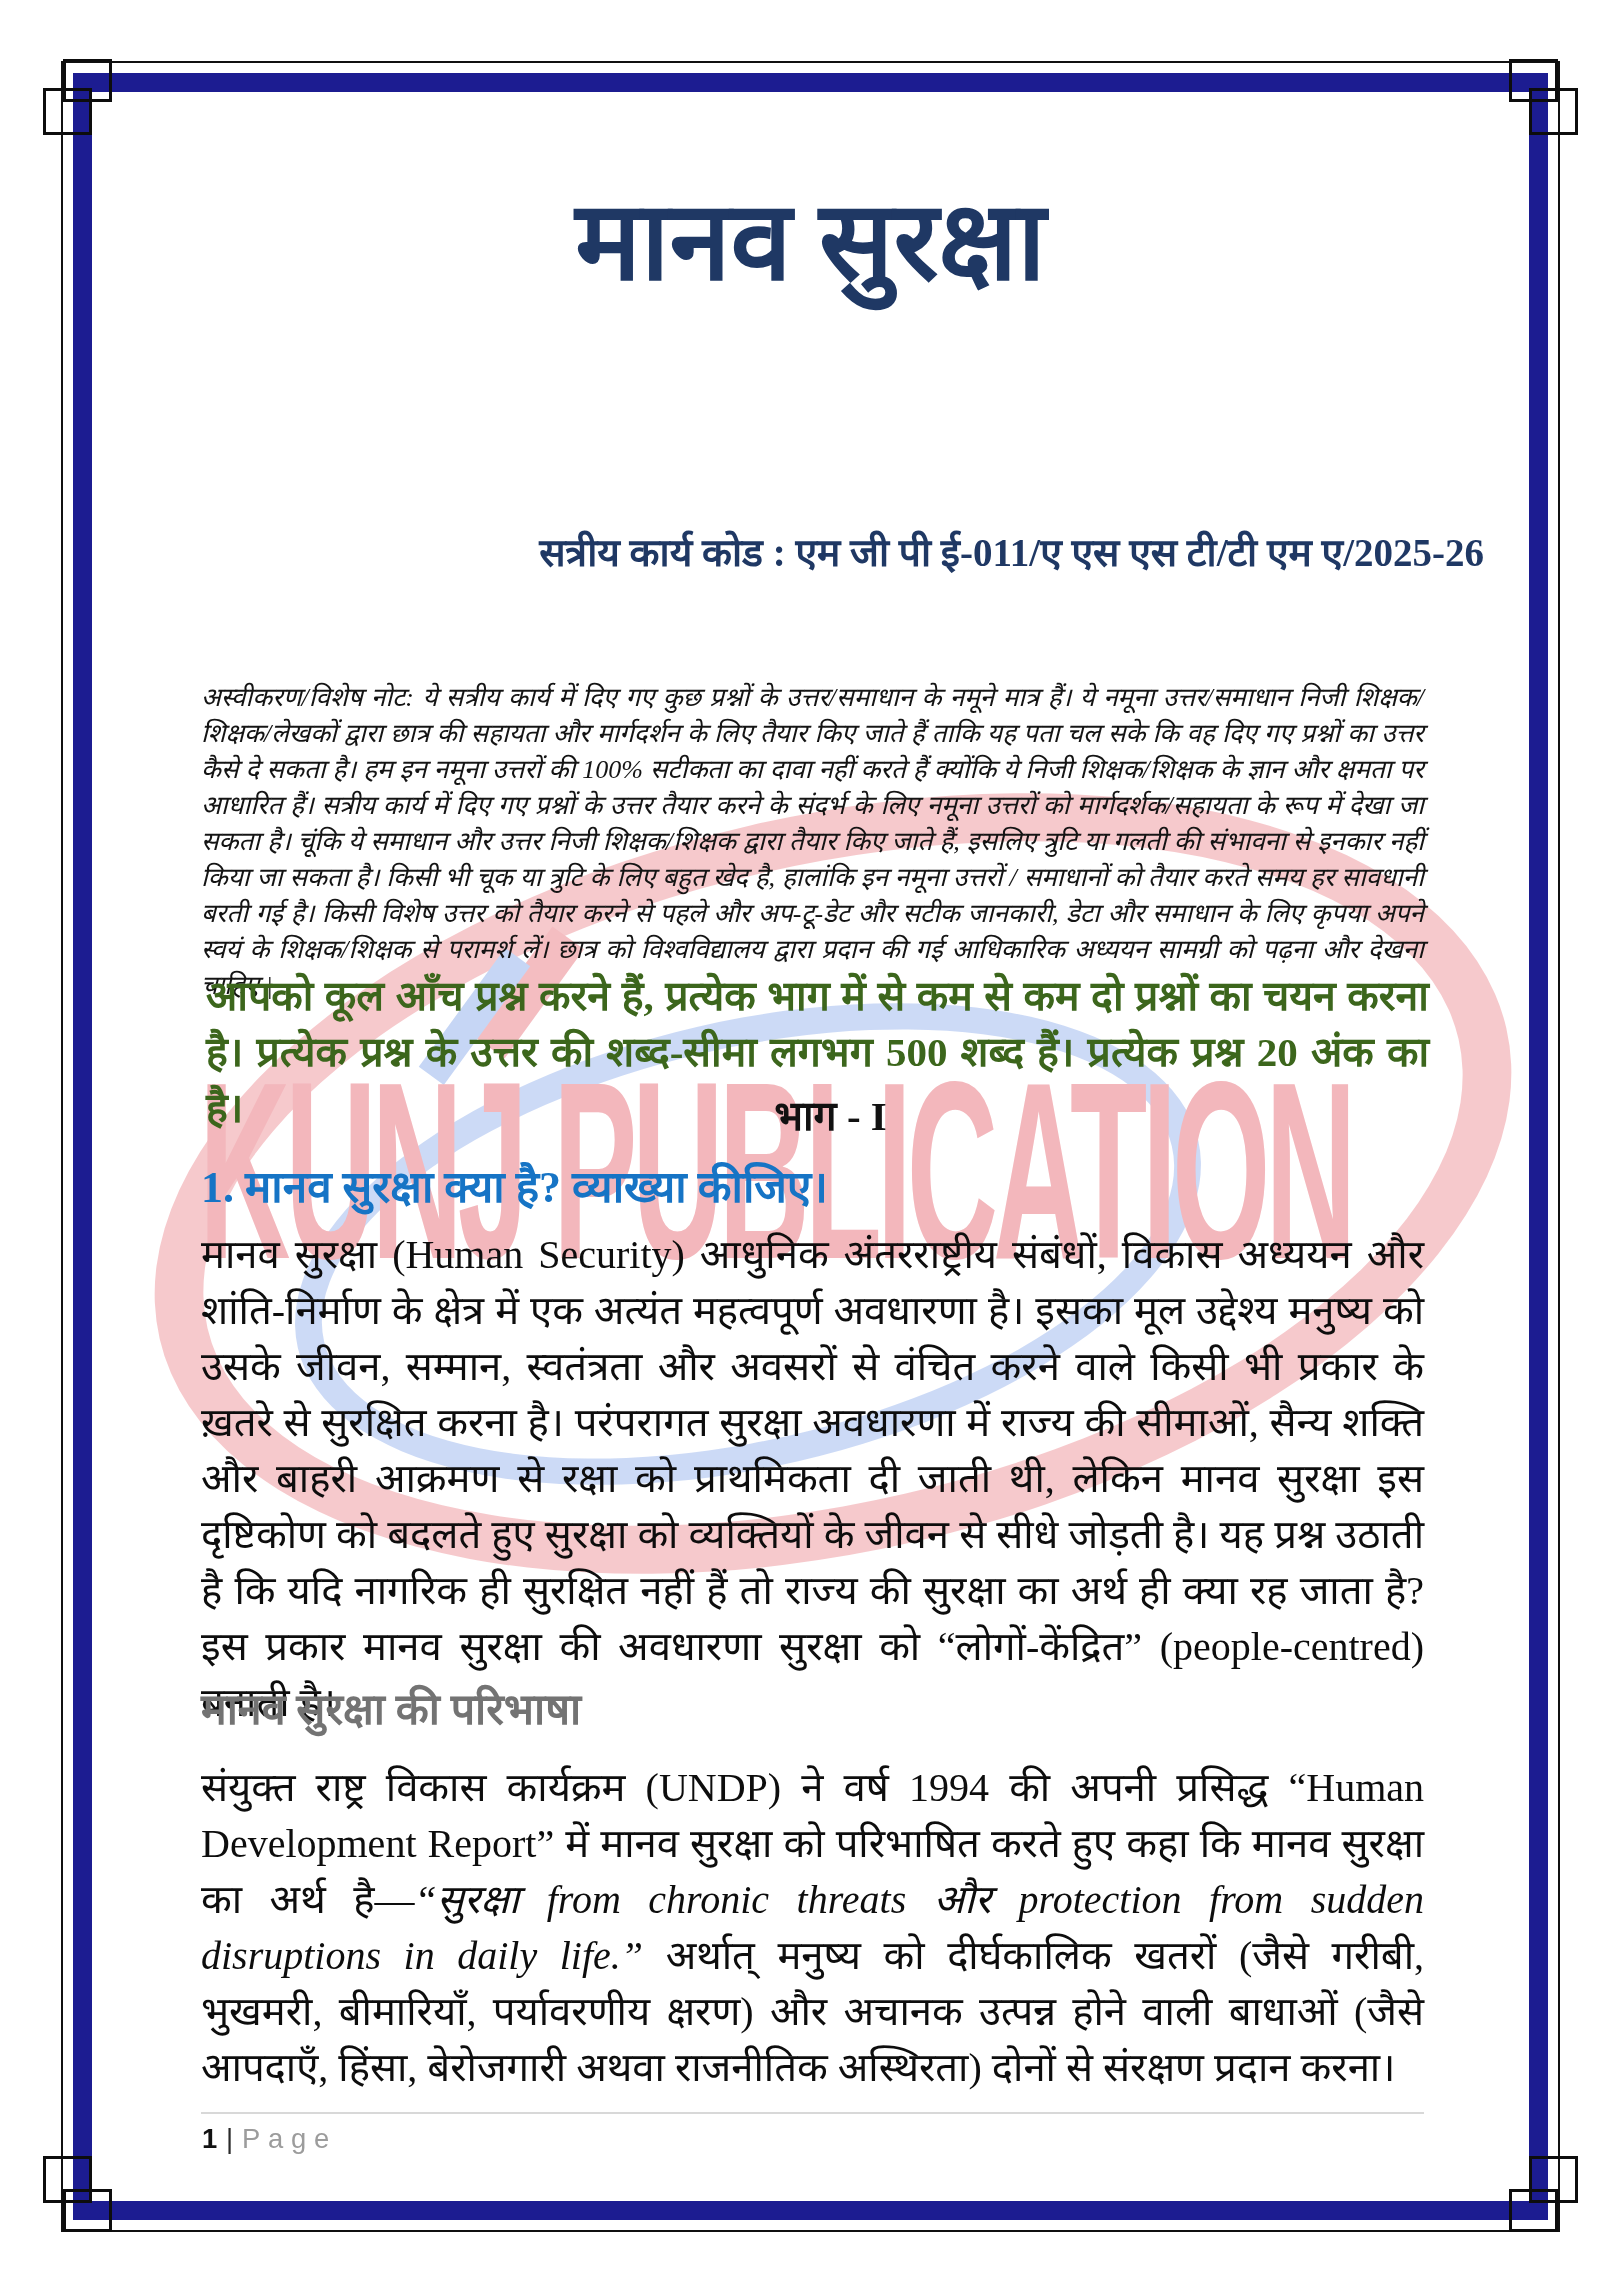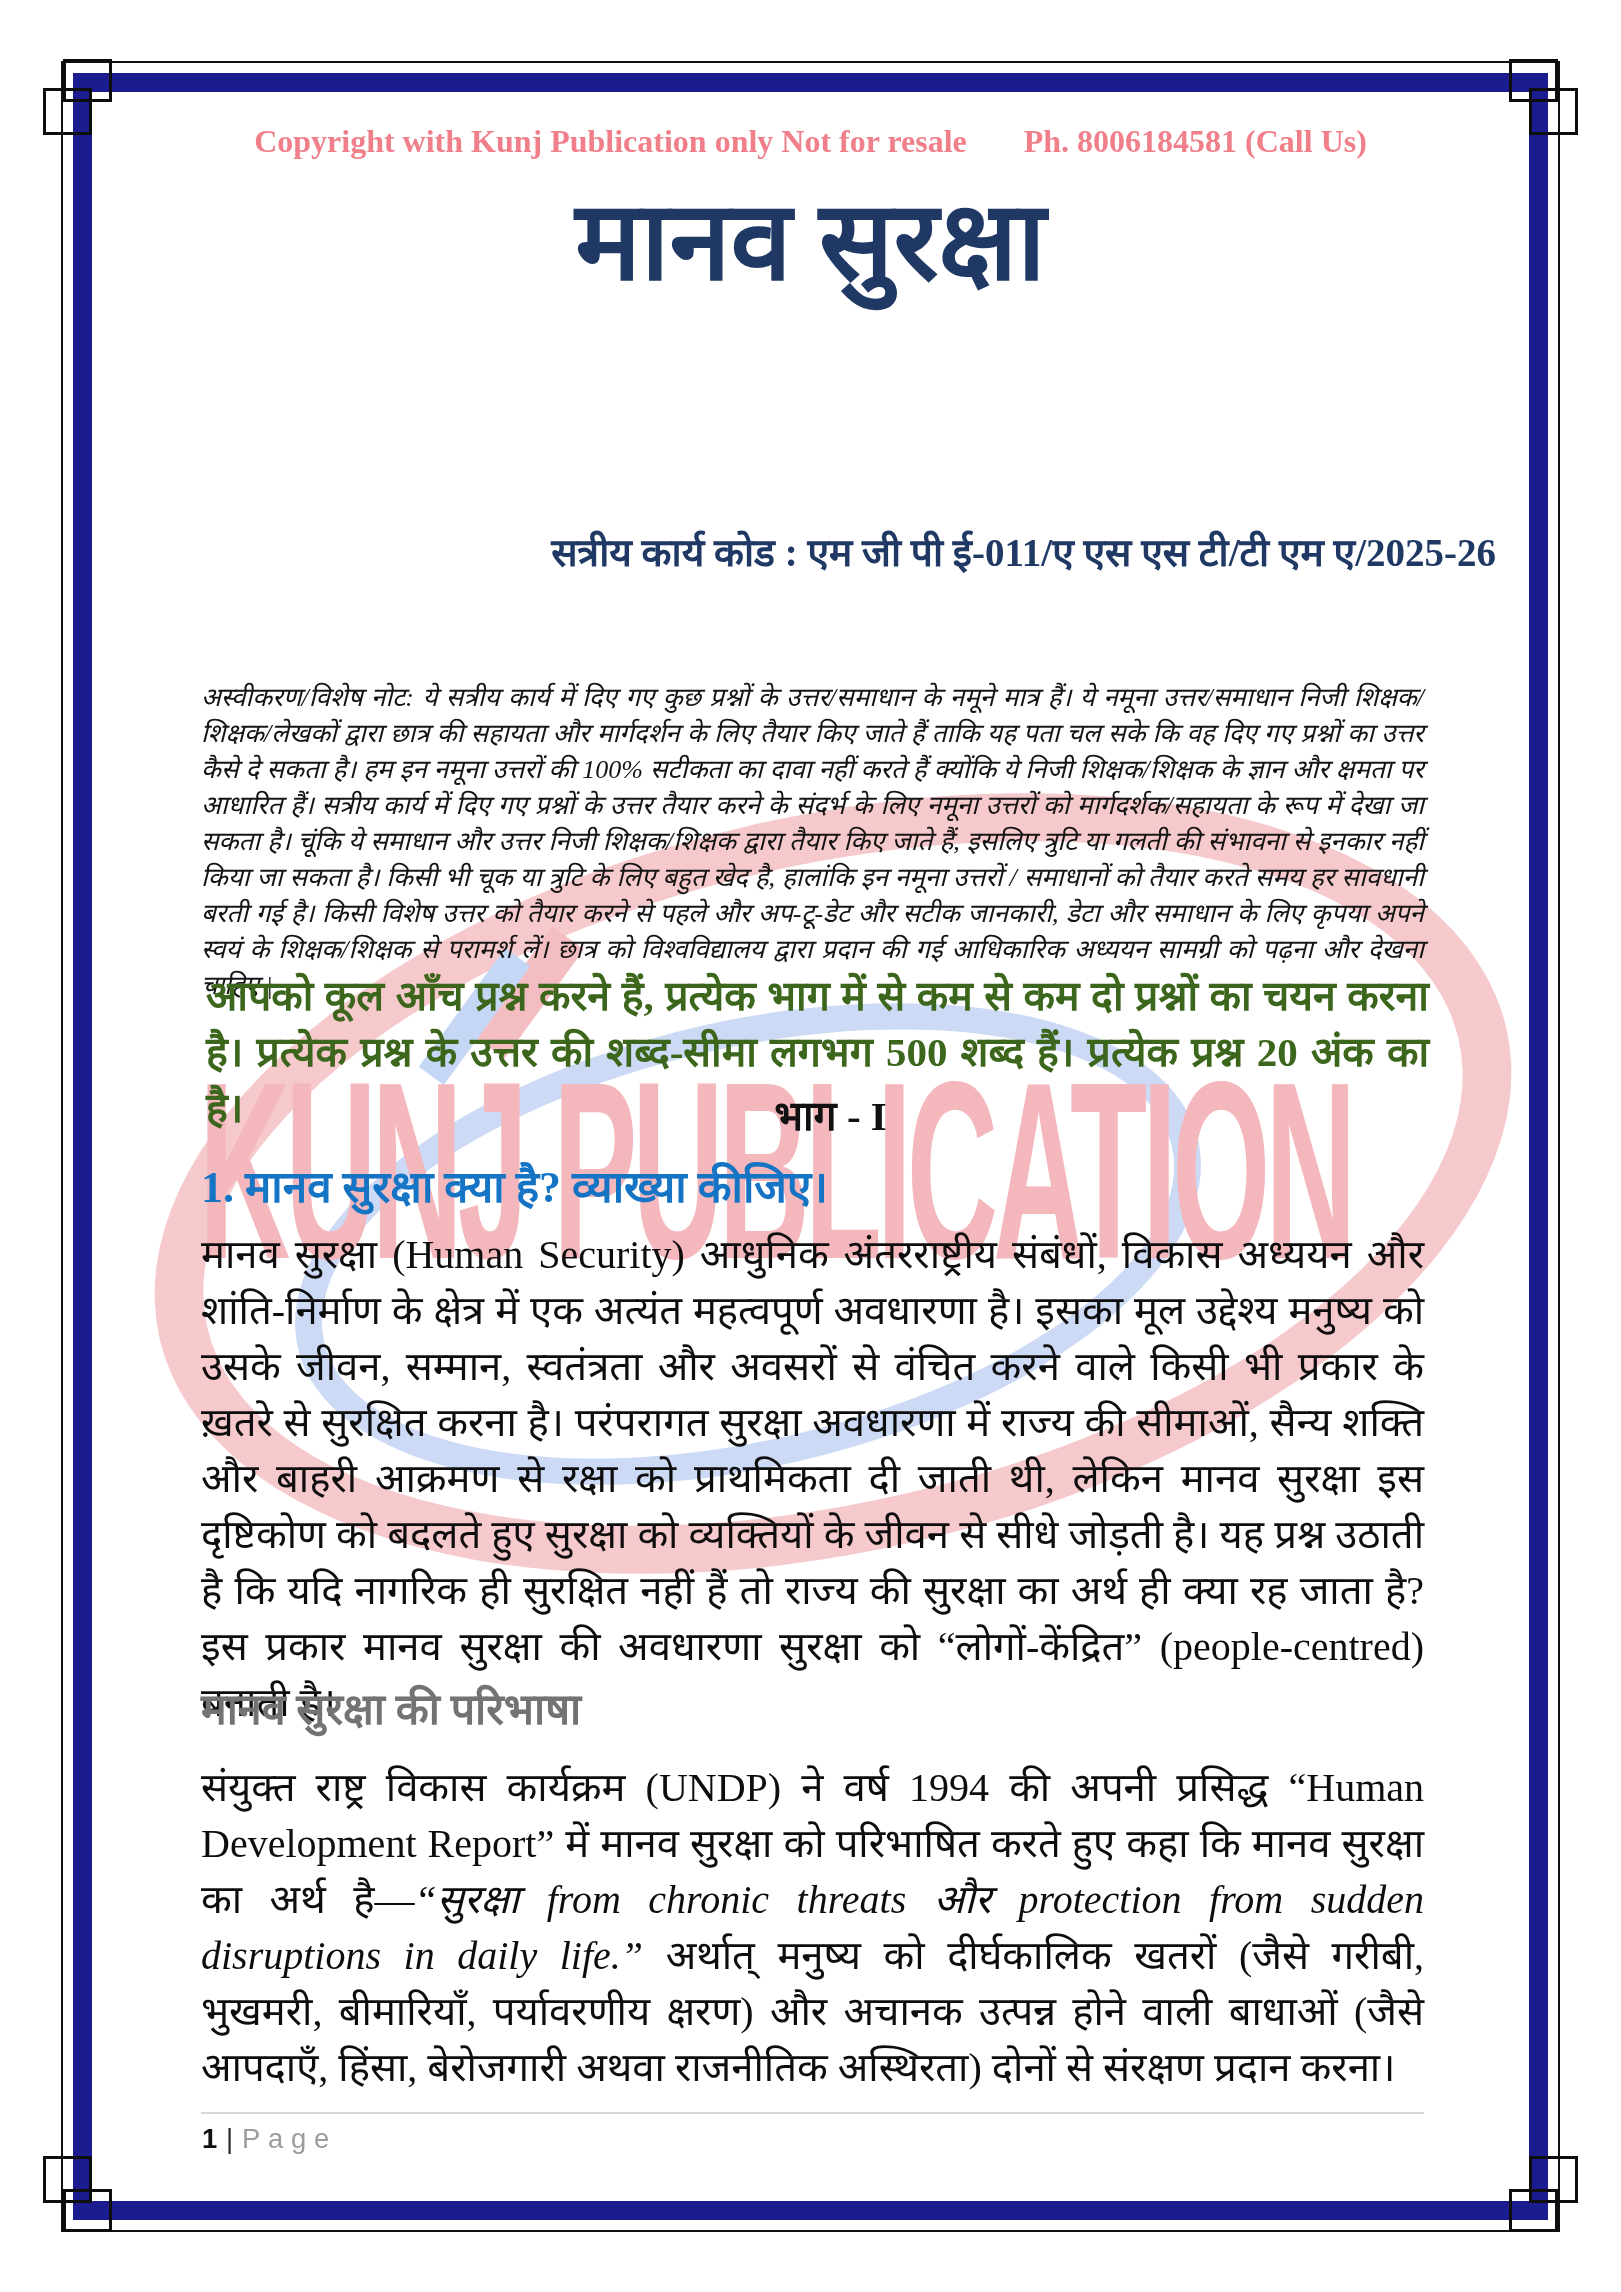--- a/index.html
+++ b/index.html
@@ -30,21 +30,21 @@
   }
   .wm-call{
     left:682px;top:1221px;font-family:"Liberation Sans",sans-serif;font-weight:bold;
     font-size:65px;letter-spacing:2px;color:#ef8a93;opacity:.78;z-index:3;white-space:nowrap;
   }
   
   .content-layer{position:absolute;inset:0;z-index:2;}
   .copyright{position:absolute;left:0;right:0;top:123px;text-align:center;font-weight:bold;font-size:32px;color:#f07f8a;}
   .copyright .gap{display:inline-block;width:57px;}
   .doc-title{position:absolute;left:0;right:0;top:182px;text-align:center;font-weight:bold;font-size:110px;color:#1f3864;line-height:1.1;}
-  .code-block{position:absolute;right:125px;top:525px;text-align:right;font-weight:bold;font-size:39px;color:#1f3864;line-height:55px;}
+  .code-block{position:absolute;right:137px;top:525px;text-align:right;font-weight:bold;font-size:39px;color:#1f3864;line-height:55px;}
   .disclaimer{position:absolute;left:201px;width:1223px;top:680px;font-style:italic;font-size:26px;line-height:36px;text-align:justify;color:#141414;}
   .instructions{position:absolute;left:206px;width:1223px;top:968px;font-weight:bold;font-size:41px;line-height:56px;color:#3c661c;text-align:justify;text-align-last:justify;}
   .section-heading{position:absolute;left:0;right:0;top:1086px;text-align:center;font-weight:bold;font-size:41px;color:#111;padding-left:40px;}
   .question-heading{position:absolute;left:201px;width:1223px;top:1155px;font-weight:bold;font-size:44px;color:#1674c5;}
   .body-para{font-size:40px;line-height:56px;text-align:justify;color:#0d0d0d;}
   .para1{position:absolute;left:201px;width:1223px;top:1227px;}
   .def-heading{position:absolute;left:201px;width:1223px;top:1678px;font-weight:bold;font-size:43px;color:#737373;}
   .para2{position:absolute;left:201px;width:1223px;top:1760px;}
   .para2 .it{font-style:italic;}
   .footer-rule{position:absolute;left:201px;width:1223px;top:2112px;height:2px;background:#d8d8d8;}
@@ -78,23 +78,20 @@
       <div class="sqA"></div>
       <div class="sqB"></div>
     </div>
   <div class="corner br">
       <div class="sqA"></div>
       <div class="sqB"></div>
     </div>
 
   <div class="content-layer">
 
-    <div class="copyright">
-      <span>Copyright with Kunj Publication only Not for resale</span><span class="gap"></span><span>Ph. 8006184581 (Call Us)</span>
-    </div>
 
     <div class="doc-title">मानव सुरक्षा</div>
 
     <div class="code-block">
       <div>सत्रीय कार्य कोड : एम जी पी ई-011/ए एस एस टी/टी एम ए/2025-26</div>
     </div>
 
     <div class="disclaimer">अस्वीकरण/विशेष नोट: ये सत्रीय कार्य में दिए गए कुछ प्रश्नों के उत्तर/समाधान के नमूने मात्र हैं। ये नमूना उत्तर/समाधान निजी शिक्षक/शिक्षक/लेखकों द्वारा छात्र की सहायता और मार्गदर्शन के लिए तैयार किए जाते हैं ताकि यह पता चल सके कि वह दिए गए प्रश्नों का उत्तर कैसे दे सकता है। हम इन नमूना उत्तरों की 100% सटीकता का दावा नहीं करते हैं क्योंकि ये निजी शिक्षक/शिक्षक के ज्ञान और क्षमता पर आधारित हैं। सत्रीय कार्य में दिए गए प्रश्नों के उत्तर तैयार करने के संदर्भ के लिए नमूना उत्तरों को मार्गदर्शक/सहायता के रूप में देखा जा सकता है। चूंकि ये समाधान और उत्तर निजी शिक्षक/शिक्षक द्वारा तैयार किए जाते हैं, इसलिए त्रुटि या गलती की संभावना से इनकार नहीं किया जा सकता है। किसी भी चूक या त्रुटि के लिए बहुत खेद है, हालांकि इन नमूना उत्तरों / समाधानों को तैयार करते समय हर सावधानी बरती गई है। किसी विशेष उत्तर को तैयार करने से पहले और अप-टू-डेट और सटीक जानकारी, डेटा और समाधान के लिए कृपया अपने स्वयं के शिक्षक/शिक्षक से परामर्श लें। छात्र को विश्वविद्यालय द्वारा प्रदान की गई आधिकारिक अध्ययन सामग्री को पढ़ना और देखना चाहिए |</div>
 
     <div class="instructions">आपको कूल आँच प्रश्न करने हैं, प्रत्येक भाग में से कम से कम दो प्रश्नों का चयन करना है। प्रत्येक प्रश्न के उत्तर की शब्द-सीमा लगभग 500 शब्द हैं। प्रत्येक प्रश्न 20 अंक का है।</div>

